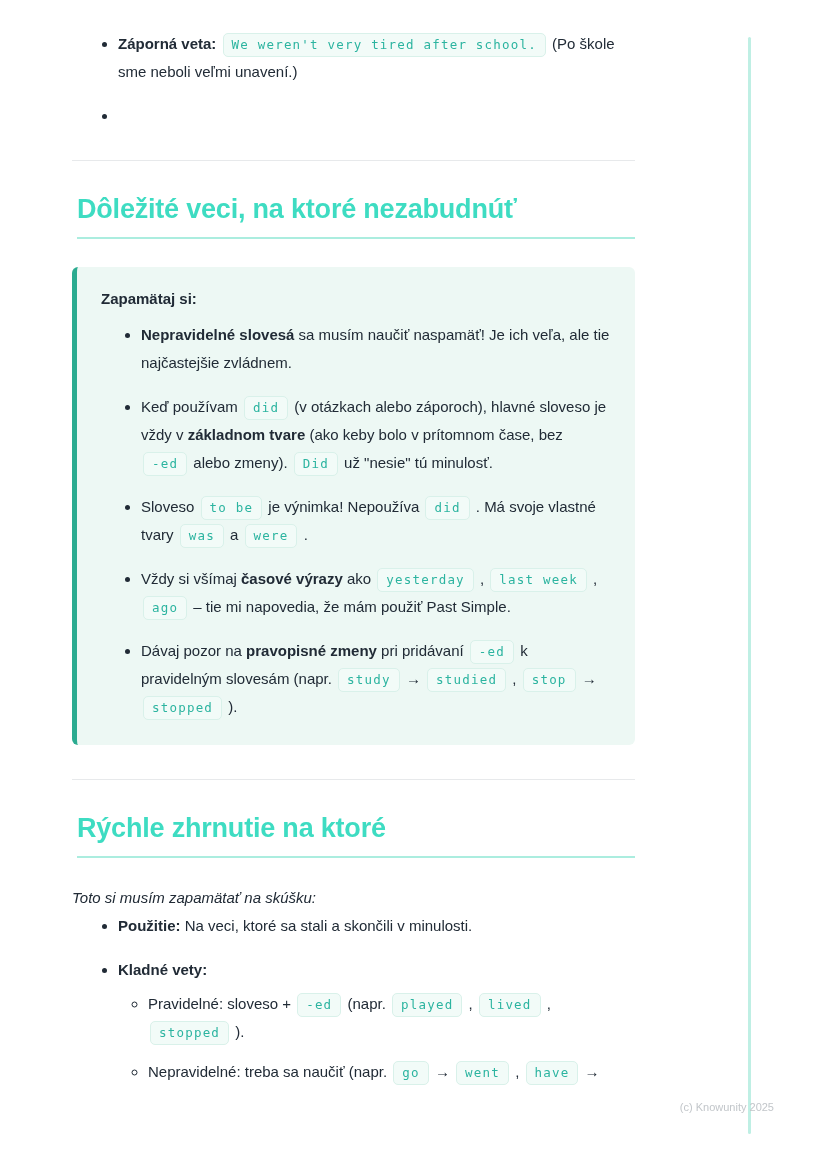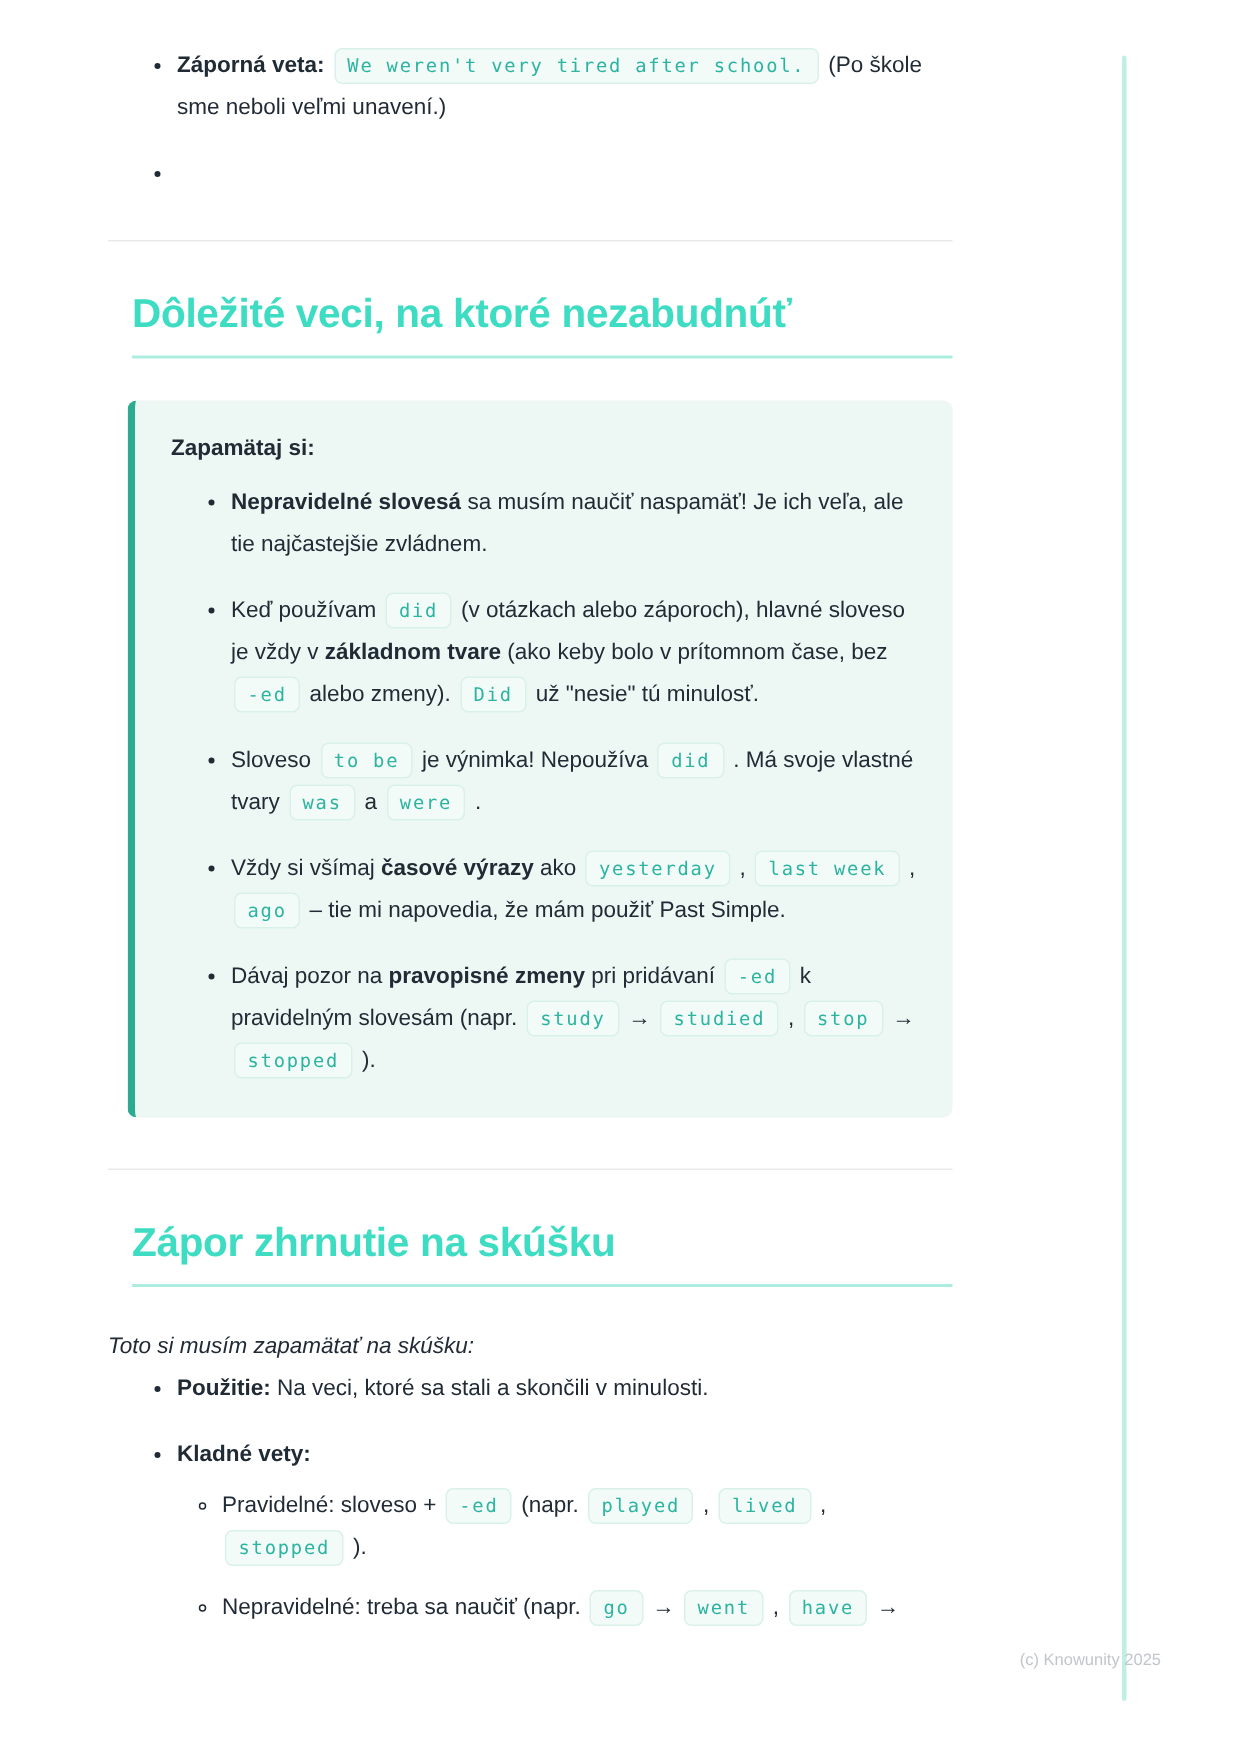--- a/index.html
+++ b/index.html
@@ -62,37 +62,36 @@
     vertical-align:baseline;
     margin:1px 2px;
   }
   
   hr.divider{
     border:none;
     border-top:1px solid var(--rule);
     margin:30px 0 0 0;
   }
   h2.section-title{
-    margin:32px 0 0 16px;
+    margin:32px 0 0 5px;
     padding:0 0 12px 0;
     font-size:27px;
     line-height:32px;
     font-weight:700;
     letter-spacing:-0.2px;
     color:var(--accent);
     border-bottom:2px solid var(--heading-underline);
   }
   
   .callout{
     margin-top:28px;
     background:var(--callout-bg);
     border-left:5px solid var(--accent-dark);
     border-radius:6px;
     padding:18px 24px 24px 24px;
-    margin-left:13px;
   }
   .callout-title{font-weight:700;}
   .callout ul.b-list{padding-left:40px;margin-top:8px;}
   .callout ul.b-list > li + li{margin-top:16px;}
   
   p.lead{margin:26px 0 0 0;font-style:italic;}
   .summary-list{margin-top:26px;}
   .scroll-line{
     position:absolute;
     left:748px; top:37px;
@@ -142,21 +141,21 @@
         <span><span class="seg-t">Vždy si všímaj </span><span class="seg-b">časové výrazy</span><span class="seg-t"> ako </span><span class="seg-c">yesterday</span><span class="seg-t"> , </span><span class="seg-c">last week</span><span class="seg-t"> , </span><span class="seg-c">ago</span><span class="seg-t"> – tie mi napovedia, že mám použiť Past Simple.</span></span>
       </li>
       <li>
         <span><span class="seg-t">Dávaj pozor na </span><span class="seg-b">pravopisné zmeny</span><span class="seg-t"> pri pridávaní </span><span class="seg-c">-ed</span><span class="seg-t"> k pravidelným slovesám (napr. </span><span class="seg-c">study</span><span class="seg-t"> → </span><span class="seg-c">studied</span><span class="seg-t"> , </span><span class="seg-c">stop</span><span class="seg-t"> → </span><span class="seg-c">stopped</span><span class="seg-t"> ).</span></span>
       </li>
     </ul>
   </div>
 
   <hr class="divider" style="margin-top:34px;">
 
-  <h2 class="section-title">Zápor zhrnutie na skúšku</h2>
+  <h2 class="section-title">Rýchle zhrnutie na ktoré</h2>
 
   <p class="lead">Toto si musím zapamätať na skúšku:</p>
 
   <ul class="b-list summary-list">
     <li>
       <span><span class="seg-b">Použitie:</span><span class="seg-t"> Na veci, ktoré sa stali a skončili v minulosti.</span></span>
     </li>
     <li>
       <span><span class="seg-b">Kladné vety:</span></span>
       <ul class="sub-list">

